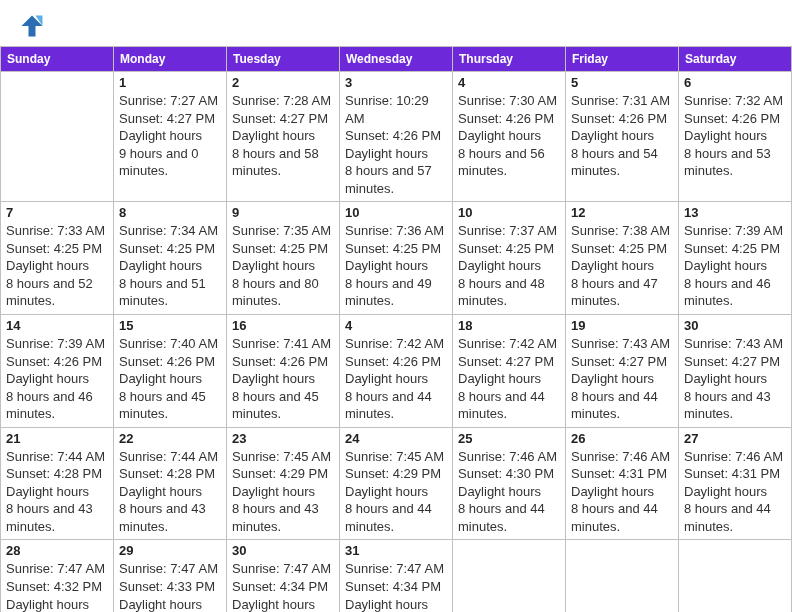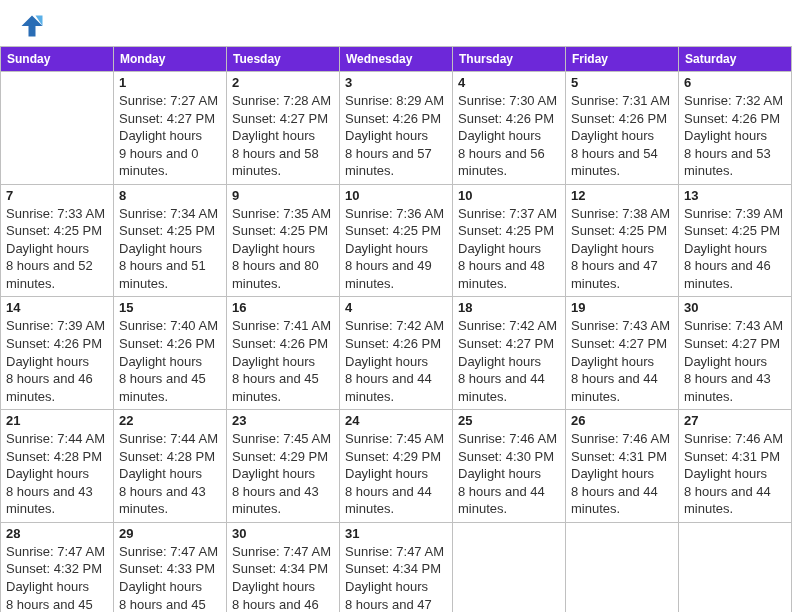--- a/index.html
+++ b/index.html
@@ -141,21 +141,21 @@
           <td>
             <span class="day-num">1</span>
             <div class="day-info"><span>Sunrise: 7:27 AM</span><br><span>Sunset: 4:27 PM</span><br><span>Daylight hours</span><br><span>9 hours and 0 minutes.</span></div>
           </td>
           <td>
             <span class="day-num">2</span>
             <div class="day-info"><span>Sunrise: 7:28 AM</span><br><span>Sunset: 4:27 PM</span><br><span>Daylight hours</span><br><span>8 hours and 58 minutes.</span></div>
           </td>
           <td>
             <span class="day-num">3</span>
-            <div class="day-info"><span>Sunrise: 8:29 AM</span><br><span>Sunset: 4:26 PM</span><br><span>Daylight hours</span><br><span>8 hours and 57 minutes.</span></div>
+            <div class="day-info"><span>Sunrise: 10:29 AM</span><br><span>Sunset: 4:26 PM</span><br><span>Daylight hours</span><br><span>8 hours and 57 minutes.</span></div>
           </td>
           <td>
             <span class="day-num">4</span>
             <div class="day-info"><span>Sunrise: 7:30 AM</span><br><span>Sunset: 4:26 PM</span><br><span>Daylight hours</span><br><span>8 hours and 56 minutes.</span></div>
           </td>
           <td>
             <span class="day-num">5</span>
             <div class="day-info"><span>Sunrise: 7:31 AM</span><br><span>Sunset: 4:26 PM</span><br><span>Daylight hours</span><br><span>8 hours and 54 minutes.</span></div>
           </td>
           <td>

